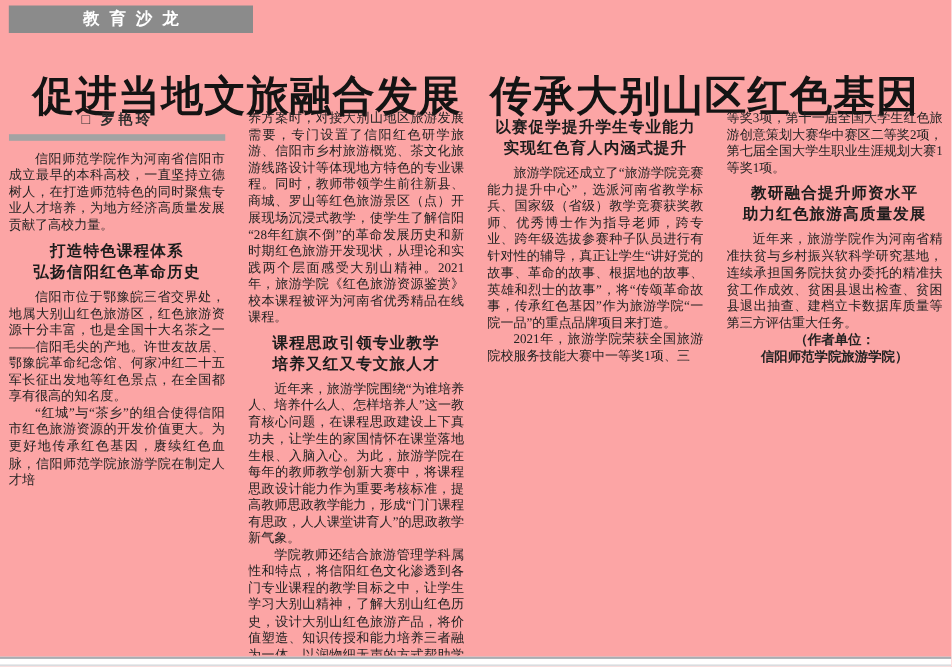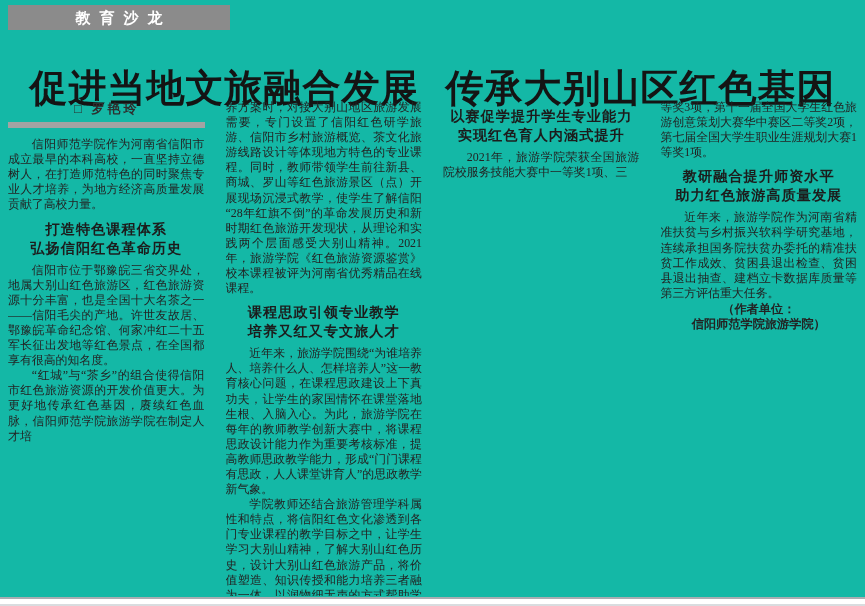--- a/index.html
+++ b/index.html
@@ -1,20 +1,20 @@
 <!DOCTYPE html>
 <html lang="zh"><head>
 <meta charset="utf-8">
 <style>
   html, body { margin: 0; padding: 0; background: #ffffff; }
   .page {
     position: relative;
     width: 865px;
     height: 606px;
-    background: #14b8a6;
+    background: #fca5a5;
     overflow: hidden;
     font-family: "Liberation Serif", "DejaVu Serif", serif;
     color: #232323;
   }
   .kicker {
     position: absolute;
     left: 8px;
     top: 5px;
     width: 222px;
     height: 25px;
@@ -132,20 +132,21 @@
     <div class="column">
         <p class="para">养方案时，对接大别山地区旅游发展需要，专门设置了信阳红色研学旅游、信阳市乡村旅游概览、茶文化旅游线路设计等体现地方特色的专业课程。同时，教师带领学生前往新县、商城、罗山等红色旅游景区（点）开展现场沉浸式教学，使学生了解信阳“28年红旗不倒”的革命发展历史和新时期红色旅游开发现状，从理论和实践两个层面感受大别山精神。2021年，旅游学院《红色旅游资源鉴赏》校本课程被评为河南省优秀精品在线课程。</p>
         <h3 class="col-heading">课程思政引领专业教学
 培养又红又专文旅人才</h3>
         <p class="para indent">近年来，旅游学院围绕“为谁培养人、培养什么人、怎样培养人”这一教育核心问题，在课程思政建设上下真功夫，让学生的家国情怀在课堂落地生根、入脑入心。为此，旅游学院在每年的教师教学创新大赛中，将课程思政设计能力作为重要考核标准，提高教师思政教学能力，形成“门门课程有思政，人人课堂讲育人”的思政教学新气象。</p>
         <p class="para indent">学院教师还结合旅游管理学科属性和特点，将信阳红色文化渗透到各门专业课程的教学目标之中，让学生学习大别山精神，了解大别山红色历史，设计大别山红色旅游产品，将价值塑造、知识传授和能力培养三者融为一体，以润物细无声的方式帮助学生塑造正确的世界观、人生观和价值观，</p>
       </div>
     <div class="column">
         <h3 class="col-heading">以赛促学提升学生专业能力
 实现红色育人内涵式提升</h3>
+        <p class="para indent">旅游学院还成立了“旅游学院竞赛能力提升中心”，选派河南省教学标兵、国家级（省级）教学竞赛获奖教师、优秀博士作为指导老师，跨专业、跨年级选拔参赛种子队员进行有针对性的辅导，真正让学生“讲好党的故事、革命的故事、根据地的故事、英雄和烈士的故事”，将“传颂革命故事，传承红色基因”作为旅游学院“一院一品”的重点品牌项目来打造。</p>
         <p class="para indent">2021年，旅游学院荣获全国旅游院校服务技能大赛中一等奖1项、三</p>
       </div>
     <div class="column">
         <p class="para">等奖3项，第十一届全国大学生红色旅游创意策划大赛华中赛区二等奖2项，第七届全国大学生职业生涯规划大赛1等奖1项。</p>
         <h3 class="col-heading">教研融合提升师资水平
 助力红色旅游高质量发展</h3>
         <p class="para indent">近年来，旅游学院作为河南省精准扶贫与乡村振兴软科学研究基地，连续承担国务院扶贫办委托的精准扶贫工作成效、贫困县退出检查、贫困县退出抽查、建档立卡数据库质量等第三方评估重大任务。</p>
         <div class="attribution">（作者单位：信阳师范学院旅游学院）</div>
       </div>
   </div>

